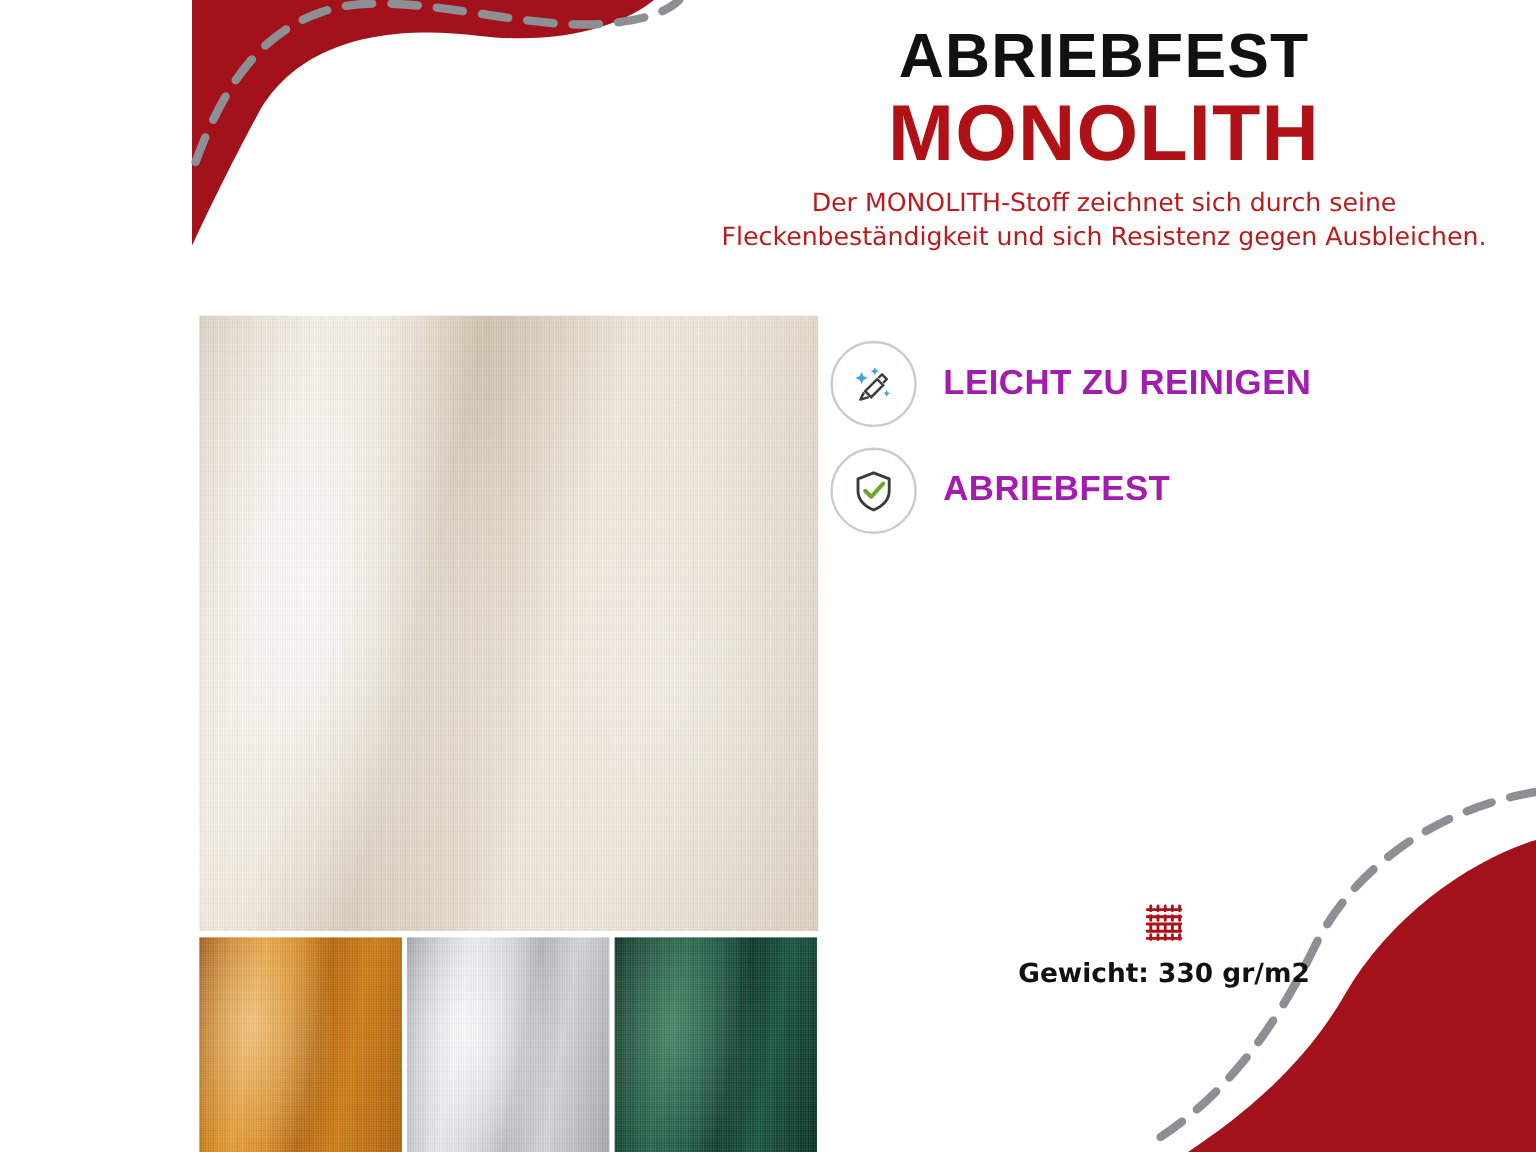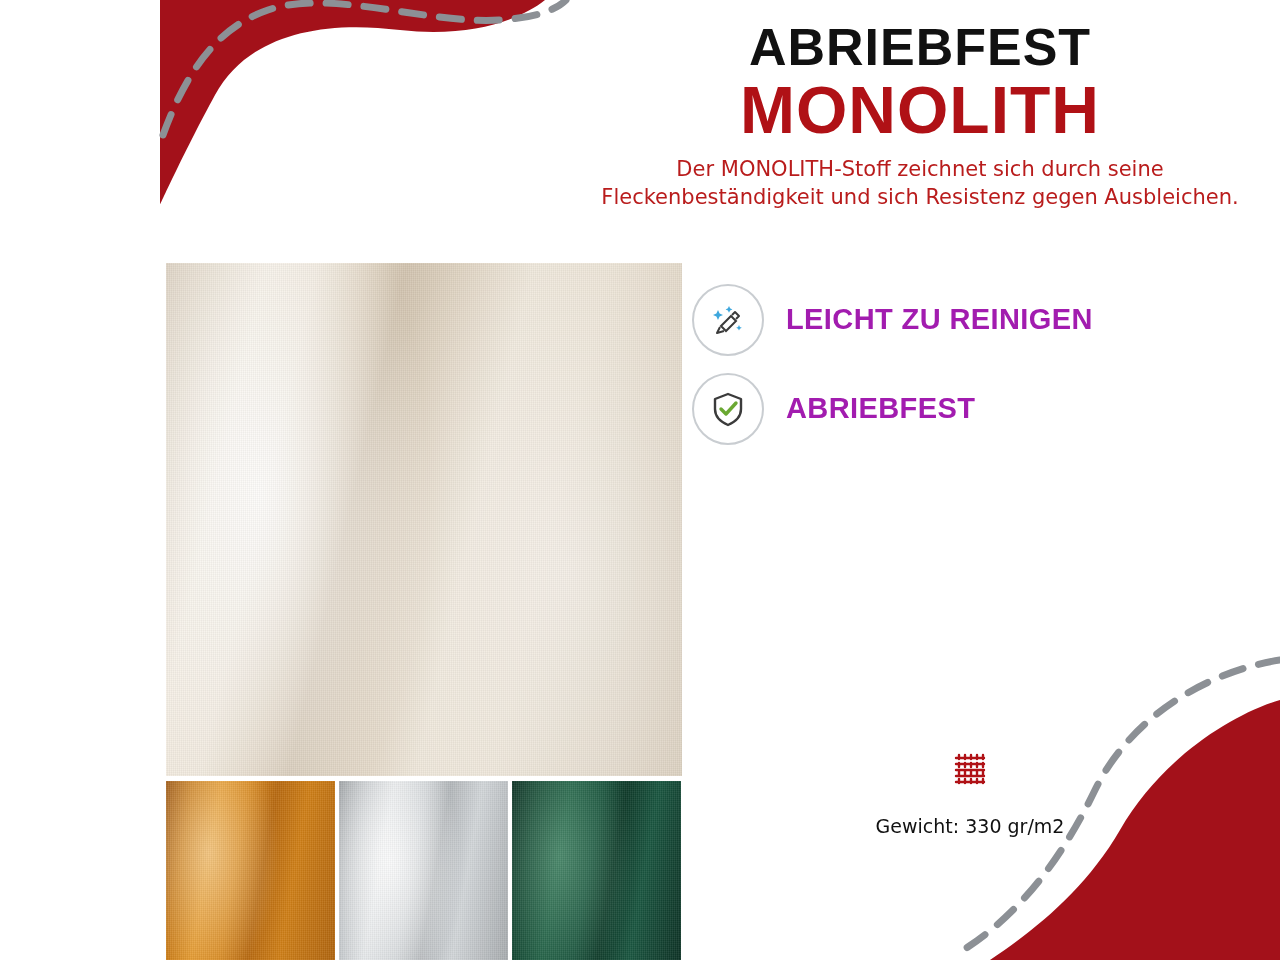--- a/index.html
+++ b/index.html
@@ -208,24 +208,25 @@
   .spec {
     margin-bottom: 14px;
   }
   .spec-icon {
     height: 50px;
     display: flex;
     align-items: center;
     justify-content: center;
   }
   .spec-text {
-    font-size: 19px;
+    font-size: 22px;
     color: #111111;
-    margin-top: 20px;
+    margin-top: 4px;
     font-family: "DejaVu Sans", sans-serif;
+    font-weight: bold;
   }
 </style>
 </head>
 <body>
 
 <div class="page">
 
   <svg class="deco-svg" viewBox="0 0 1280 960">
 
     <path d="M160,0 L160,205 C160,205 185,150 215,95 C248,35 320,20 400,30 C470,38 520,20 545,0 Z" fill="#A3111A"></path>

